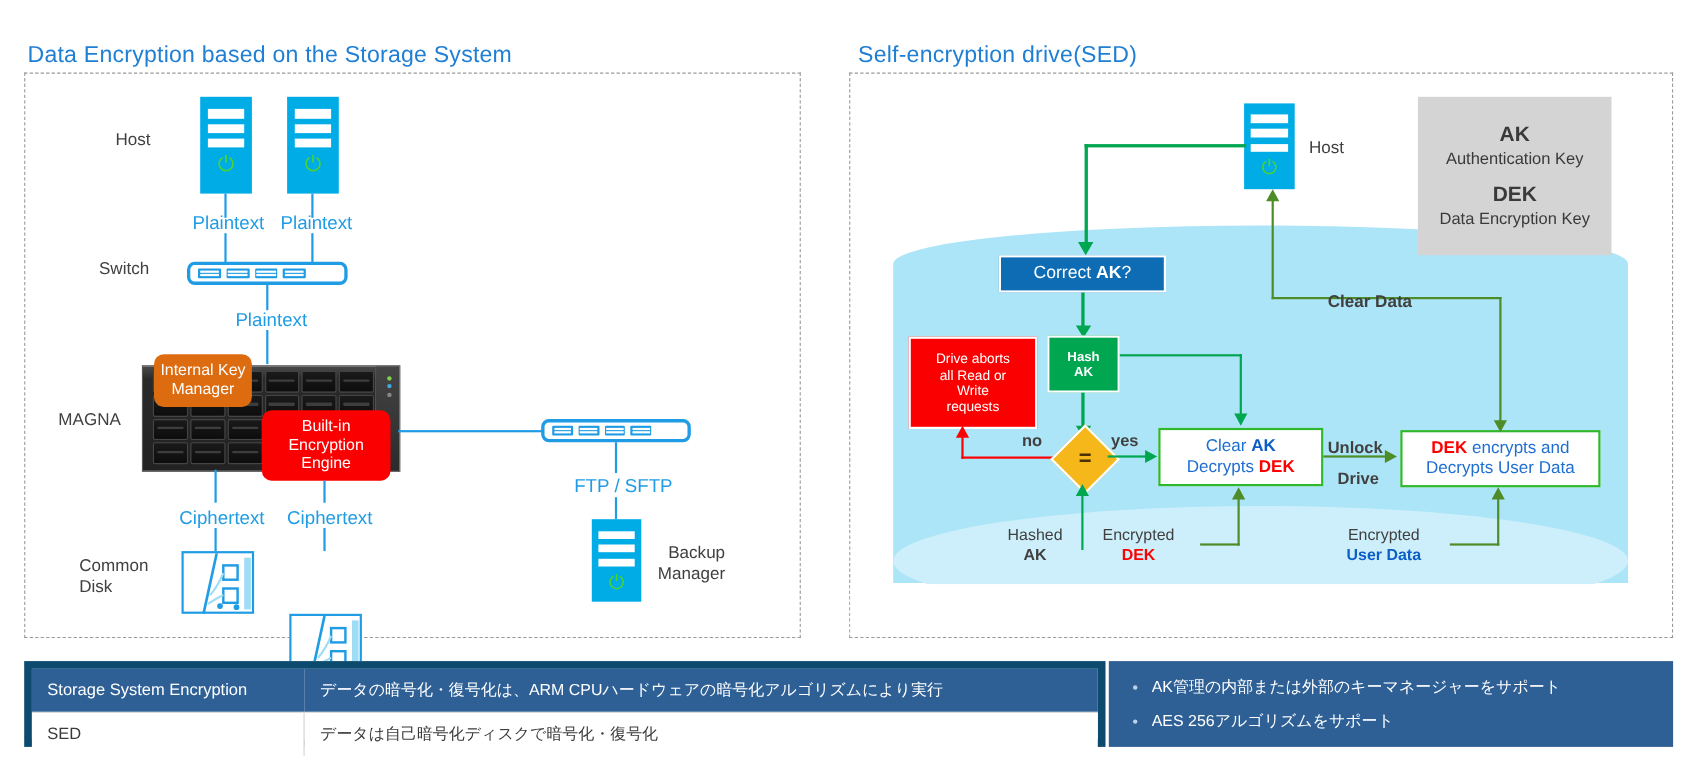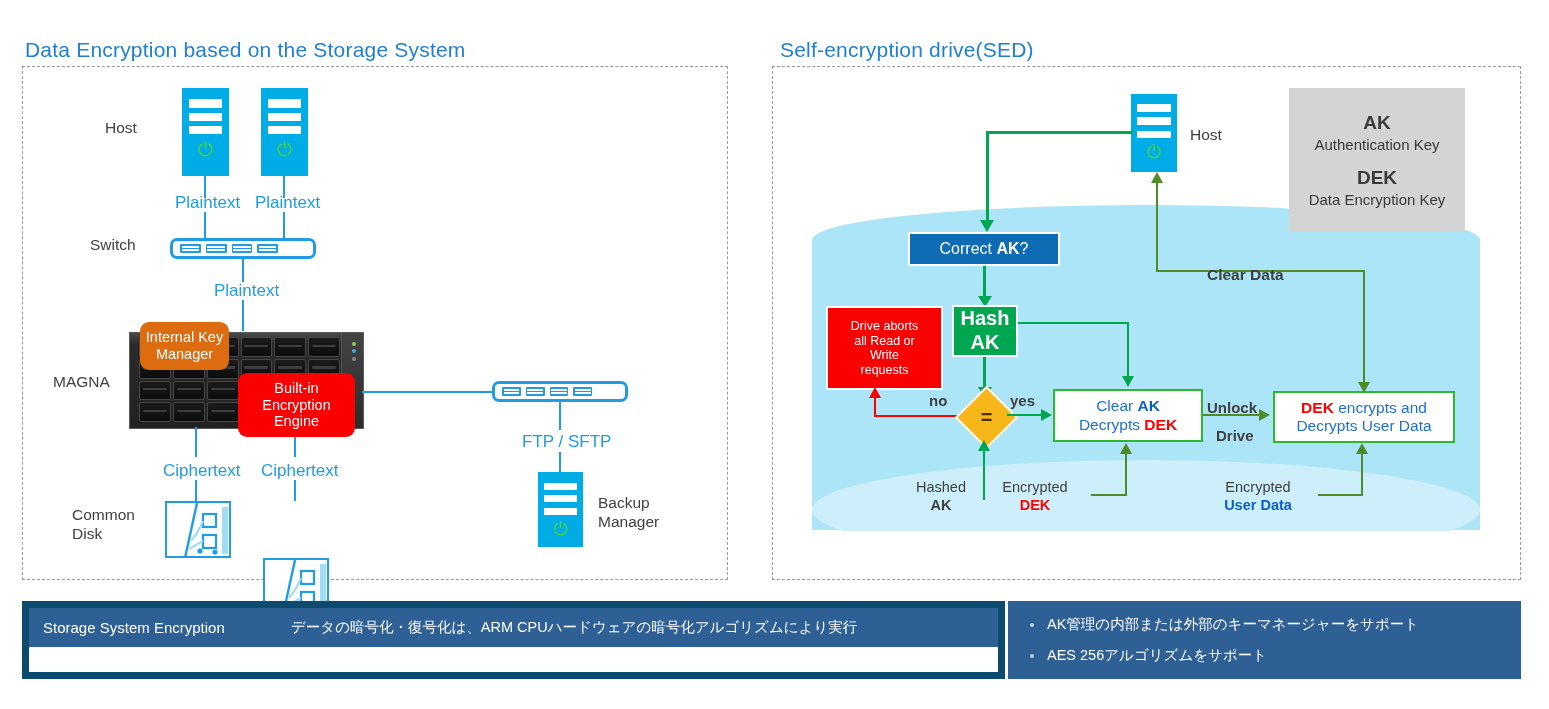--- a/index.html
+++ b/index.html
@@ -45,21 +45,21 @@
   .callout-red{background:#fa0000;}
   
   .disk{border:2.6px solid #1f9ce4;background:#fff;position:relative;box-sizing:border-box;}
   
   .cyl-body{background:#ace5f7;}
   .cyl-top{background:#ace5f7;border-radius:50%;}
   .cyl-bot{background:#cdeffb;border-radius:50%;}
   .node{box-sizing:border-box;display:flex;flex-direction:column;align-items:center;
         justify-content:center;text-align:center;line-height:1.18;}
   .n-blue{background:#0d6cb4;border:2px solid #fff;color:#fff;font-size:16px;}
-  .n-green{background:#00a650;border:2px solid #fff;color:#fff;font-size:20px;font-weight:bold;text-align:center;}
+  .n-green{background:#00a650;border:2px solid #fff;color:#fff;font-size:12px;font-weight:bold;text-align:center;}
   .n-red{background:#fa0000;border:2px solid #fff;color:#fff;font-size:12.5px;line-height:1.16;}
   .n-white{background:#fff;border:2px solid #2eb82e;font-size:15.5px;}
   .diamond{background:#f5b719;border:2px solid #fff;transform:rotate(45deg);}
   .diamond .eq{transform:rotate(-45deg);color:#4a3200;font-weight:bold;font-size:20px;
                display:flex;align-items:center;justify-content:center;height:100%;}
   .legendbox{background:#d4d4d4;display:flex;flex-direction:column;align-items:center;
              justify-content:center;text-align:center;color:#3a3a3a;}
   .ga{background:#4e8c28;}          
   .gb{background:#00a650;}          
   .rr{background:#ff0000;}          
@@ -214,21 +214,21 @@
 <div class="abs vline" style="left:559px;top:402px;height:28px;"></div>
 <div class="abs lbl-blue" style="left:522px;top:432px;">FTP / SFTP</div>
 <div class="abs vline" style="left:559px;top:452px;height:20px;"></div>
 
 <div class="abs tower" style="left:538px;top:472px;width:45px;height:75px;">
   <div class="bar" style="top:14%;"></div>
     <div class="bar" style="top:31%;"></div>
     <div class="bar" style="top:48%;"></div>
   <div class="pw" style="top:63%;font-size:18px;">⏻</div>
 </div>
-<div class="abs lbl" style="left:598px;top:493px;">
+<div class="abs lbl" style="left:598px;top:493px;text-align:right;">
   <div>Backup</div>
   <div>Manager</div>
 </div>
 
 <div class="abs panel-title" style="left:780px;top:38px;">Self-encryption drive(SED)</div>
 <div class="abs panel-box" style="left:772px;top:66px;width:749px;height:514px;"></div>
 
 <div class="abs cyl-top" style="left:812px;top:205px;width:668px;height:70px;"></div>
 <div class="abs cyl-body" style="left:812px;top:240px;width:668px;height:290px;"></div>
 <div class="abs cyl-bot" style="left:812px;top:460px;width:668px;height:100px;"></div>
@@ -335,20 +335,24 @@
 <div class="abs lbl" style="left:1212px;top:478px;text-align:center;width:92px;font-size:14.5px;">
   <div>Encrypted</div>
   <div class="bold" style="color:#0b5fc7;">User Data</div>
 </div>
 
 <div class="abs tbl" style="left:22px;top:601px;width:983px;height:78px;background:#fff;">
   <div style="display:flex;height:39px;">
     <div class="tcell t-hdr" style="width:248px;padding-left:14px;font-size:15px;">Storage System Encryption</div>
     <div class="tcell t-hdr" style="flex:1;padding-left:14px;font-size:14.5px;">データの暗号化・復号化は、ARM CPUハードウェアの暗号化アルゴリズムにより実行</div>
   </div>
+  <div style="display:flex;height:39px;border-top:1px solid #c8c8c8;">
+    <div class="tcell t-body" style="width:248px;padding-left:14px;font-size:15px;border-right:1px solid #c8c8c8;">SED</div>
+    <div class="tcell t-body" style="flex:1;padding-left:14px;font-size:14.5px;">データは自己暗号化ディスクで暗号化・復号化</div>
+  </div>
 </div>
 
 <div class="abs bullets" style="left:1008px;top:601px;width:513px;height:78px;">
   <div class="bullet-row">
     <span class="bdot"></span>
     <span>AK管理の内部または外部のキーマネージャーをサポート</span>
   </div>
   <div class="bullet-row">
     <span class="bdot"></span>
     <span>AES 256アルゴリズムをサポート</span>

